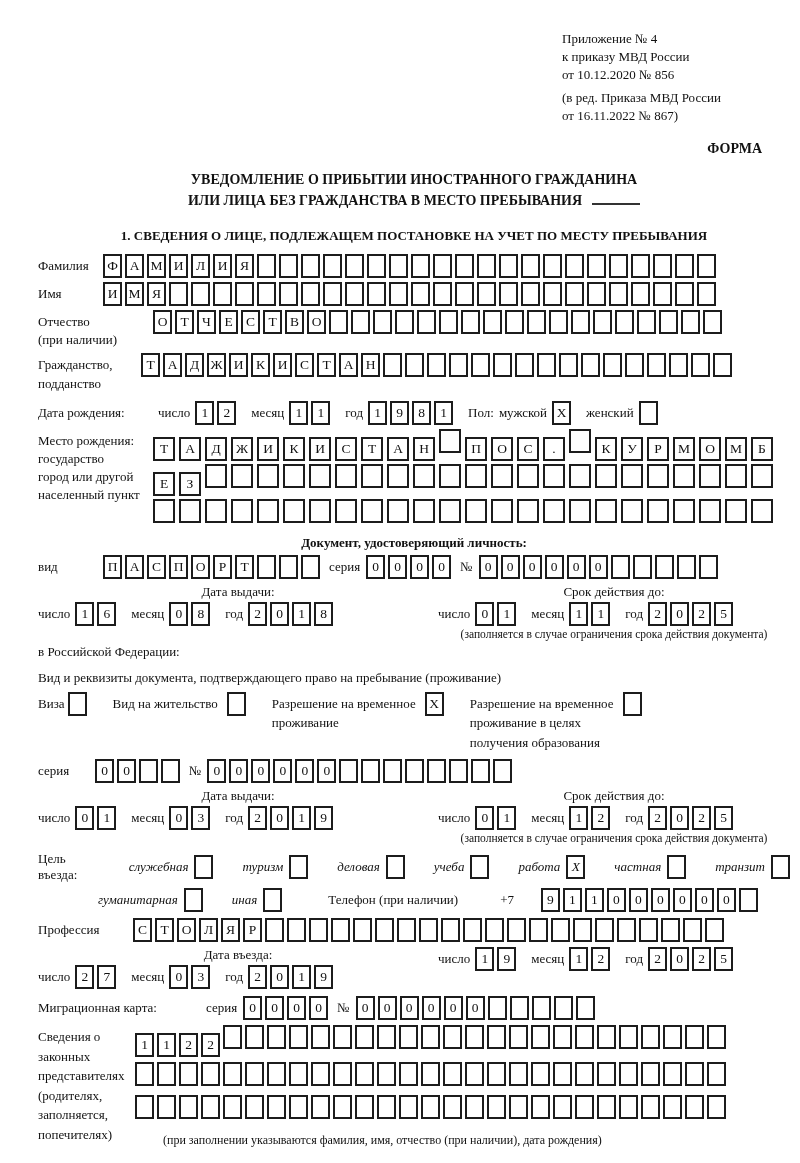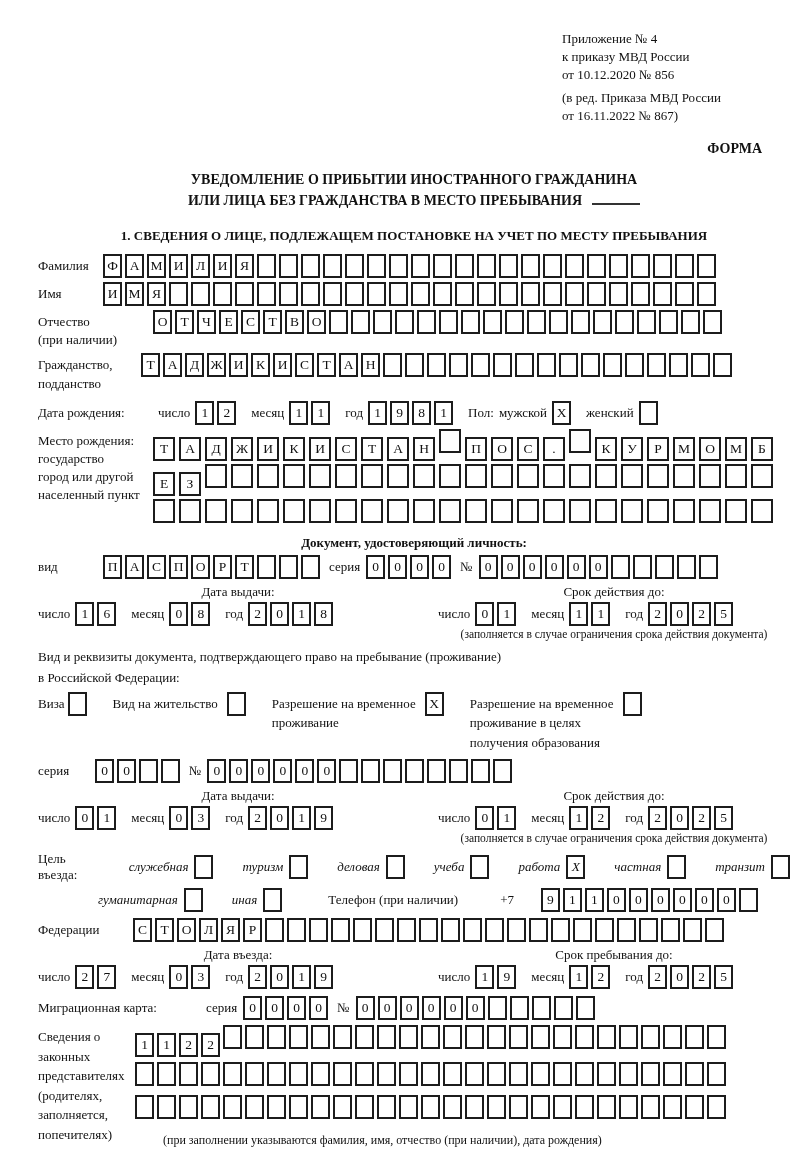--- a/index.html
+++ b/index.html
@@ -358,22 +358,22 @@
             <span class="cell">2</span>
             <span class="cell">0</span>
             <span class="cell">2</span>
             <span class="cell">5</span>
           </span>
       </div>
       <div class="fill-note">(заполняется в случае ограничения срока действия документа)</div>
     </div>
   </div>
 
+  <div class="intro" style="margin-top:2px">в Российской Федерации:</div>
   <div class="intro">Вид и реквизиты документа, подтверждающего право на пребывание (проживание)</div>
-  <div class="intro" style="margin-top:2px">в Российской Федерации:</div>
 
   <div class="opt-row">
     <div class="opt">
       <div class="olabel">
           <div>Виза</div>
         </div>
       <span class="cell" style="margin-left:3px"></span>
     </div>
     <div class="opt">
       <div class="olabel">
@@ -524,21 +524,21 @@
         <span class="cell">0</span>
         <span class="cell">0</span>
         <span class="cell">0</span>
         <span class="cell">0</span>
         <span class="cell">0</span>
         <span class="cell"></span>
       </span>
   </div>
 
   <div class="frow" style="align-items:center; margin-top:6px">
-    <div class="flabel w95" style="padding-top:0">Федерации</div>
+    <div class="flabel w95" style="padding-top:0">Профессия</div>
     <span class="cells">
         <span class="cell">С</span>
         <span class="cell">Т</span>
         <span class="cell">О</span>
         <span class="cell">Л</span>
         <span class="cell">Я</span>
         <span class="cell">Р</span>
         <span class="cell"></span>
         <span class="cell"></span>
         <span class="cell"></span>
@@ -580,21 +580,20 @@
         <span class="dl ml">год</span>
         <span class="cells">
             <span class="cell">2</span>
             <span class="cell">0</span>
             <span class="cell">1</span>
             <span class="cell">9</span>
           </span>
       </div>
     </div>
     <div class="dcol-r">
-      <div class="dhead">Срок пребывания до:</div>
       <div class="dateline">
         <span class="dl">число</span>
         <span class="cells">
             <span class="cell">1</span>
             <span class="cell">9</span>
           </span>
         <span class="dl ml">месяц</span>
         <span class="cells">
             <span class="cell">1</span>
             <span class="cell">2</span>

